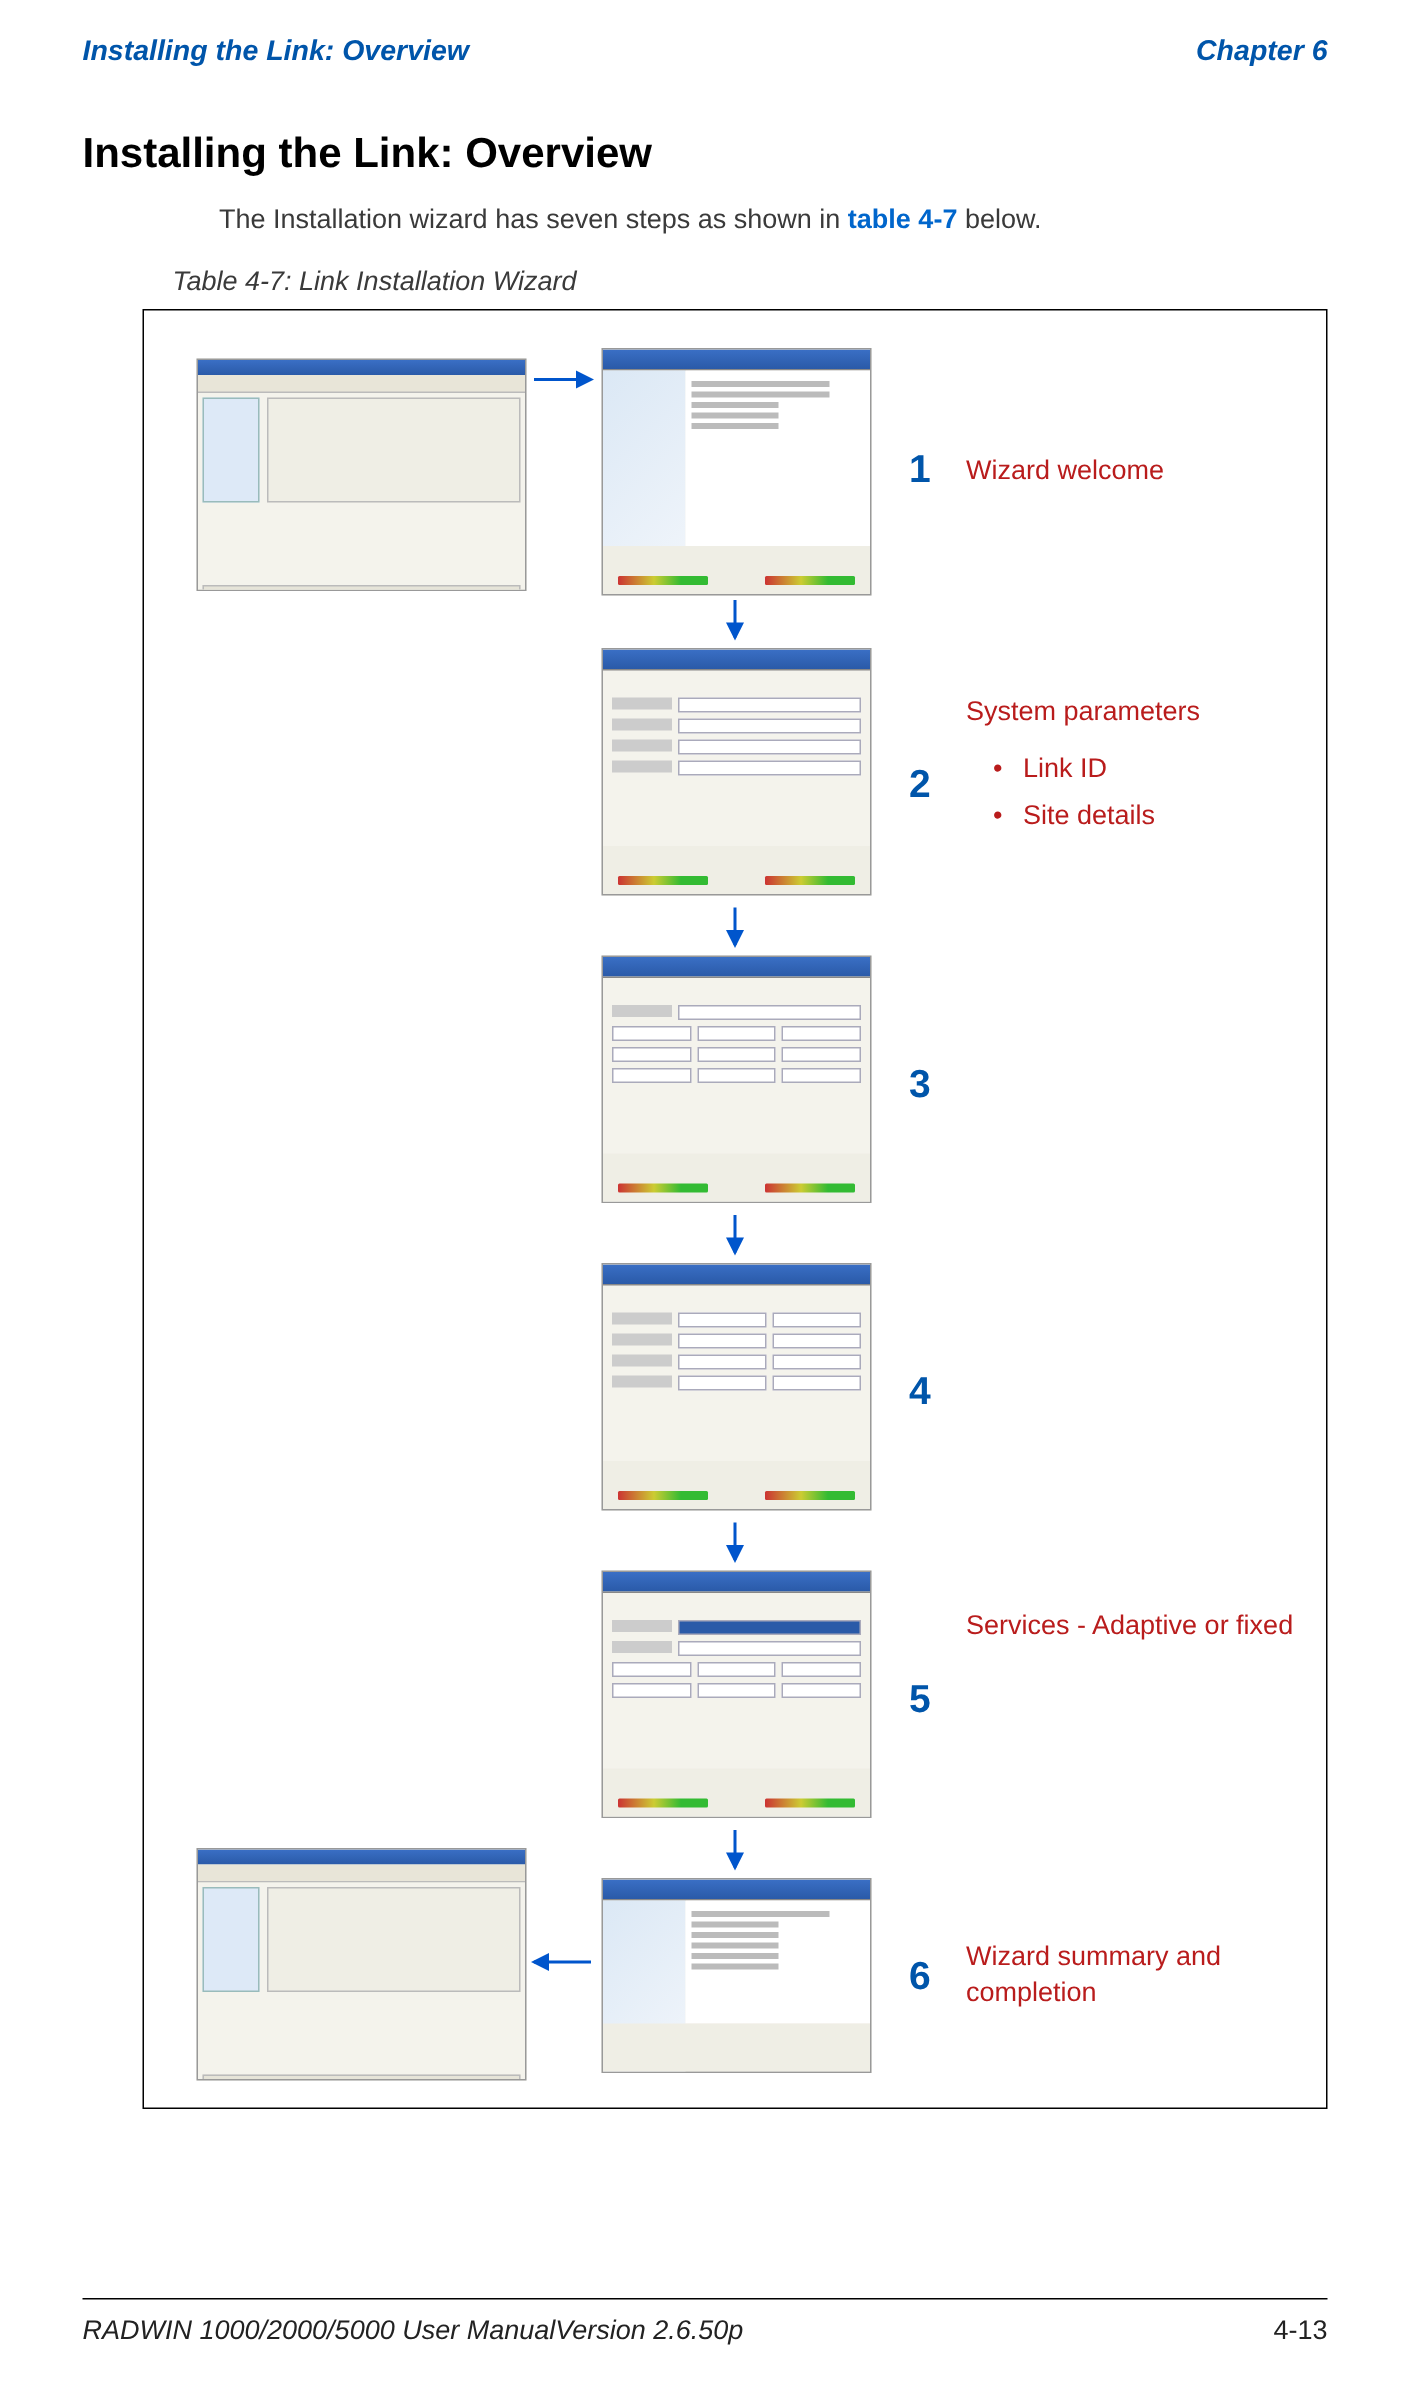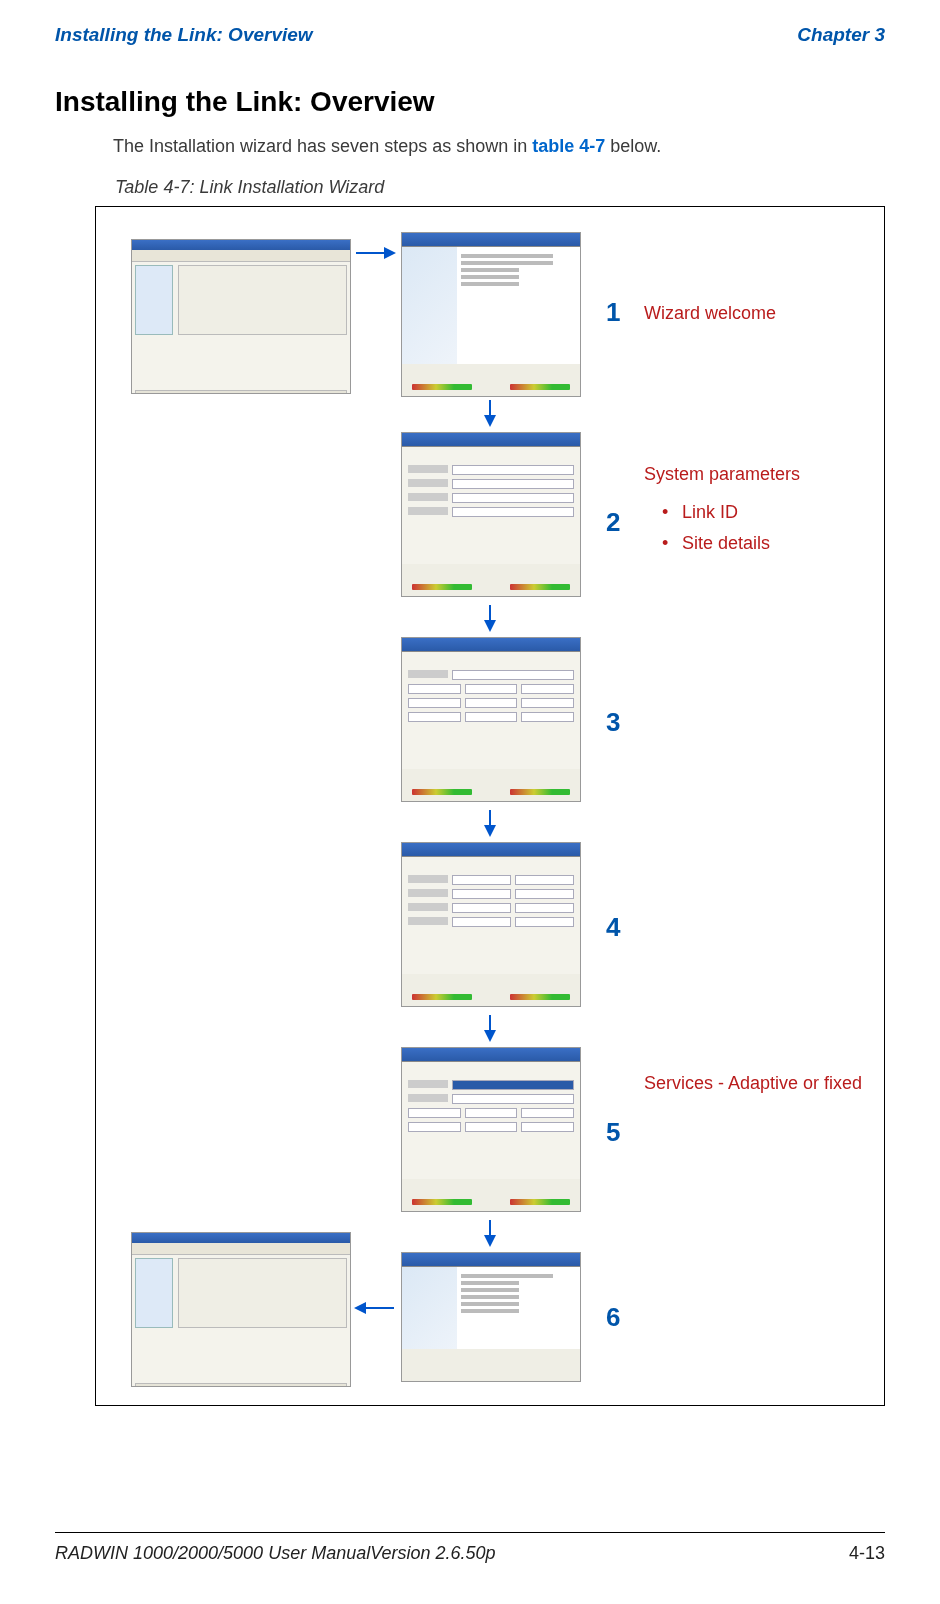--- a/index.html
+++ b/index.html
@@ -38,21 +38,21 @@
     font-size: 28px;
     font-weight: bold;
     color: #000;
     margin-top: 30px;
     margin-bottom: 18px;
   }
   .intro-text {
     font-family: Verdana, sans-serif;
     font-size: 18px;
     color: #3a3a3a;
-    margin-left: 58px;
+    margin-left: 91px;
     margin-bottom: 20px;
   }
   .intro-text .link-ref {
     color: #0066cc;
     font-weight: bold;
   }
   .table-caption {
     font-family: Verdana, sans-serif;
     font-size: 18px;
     font-style: italic;
@@ -264,21 +264,21 @@
     color: #222;
     gap: 24px;
   }
   .footer-left { font-style: italic; }
 </style>
 </head>
 <body>
 
 <div class="header">
   <div class="header-left">Installing the Link: Overview</div>
-  <div class="header-right">Chapter 3</div>
+  <div class="header-right">Chapter 6</div>
 </div>
 
 <h1 class="section-title">Installing the Link: Overview</h1>
 
 <p class="intro-text">
   <span>The Installation wizard has seven steps as shown in </span><span class="link-ref">table 4-7</span><span> below.</span>
 </p>
 
 <div class="table-caption">Table 4-7: Link Installation Wizard</div>
 
@@ -474,20 +474,21 @@
   </div>
 
   <div class="step-num sn-3">3</div>
 
   <div class="step-num sn-4">4</div>
 
   <div class="step-num sn-5">5</div>
   <div class="step-label sl-5">Services - Adaptive or fixed</div>
 
   <div class="step-num sn-6">6</div>
+  <div class="step-label sl-6">Wizard summary and completion</div>
 
 </div>
 
 <div class="footer">
   <div class="footer-left">
     <span>RADWIN 1000/2000/5000 User Manual</span><span>Version  2.6.50p</span>
   </div>
   <div class="footer-right">4-13</div>
 </div>
 

